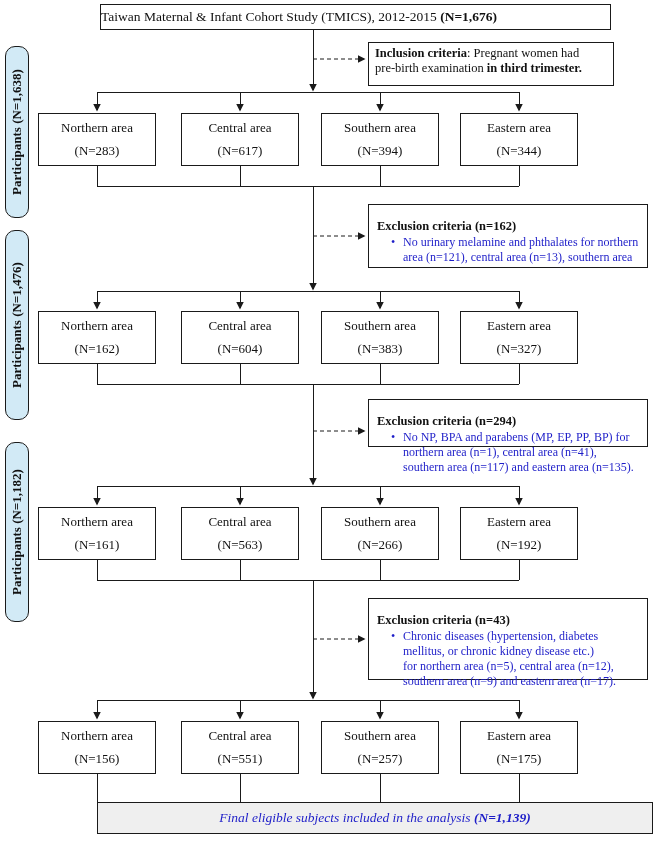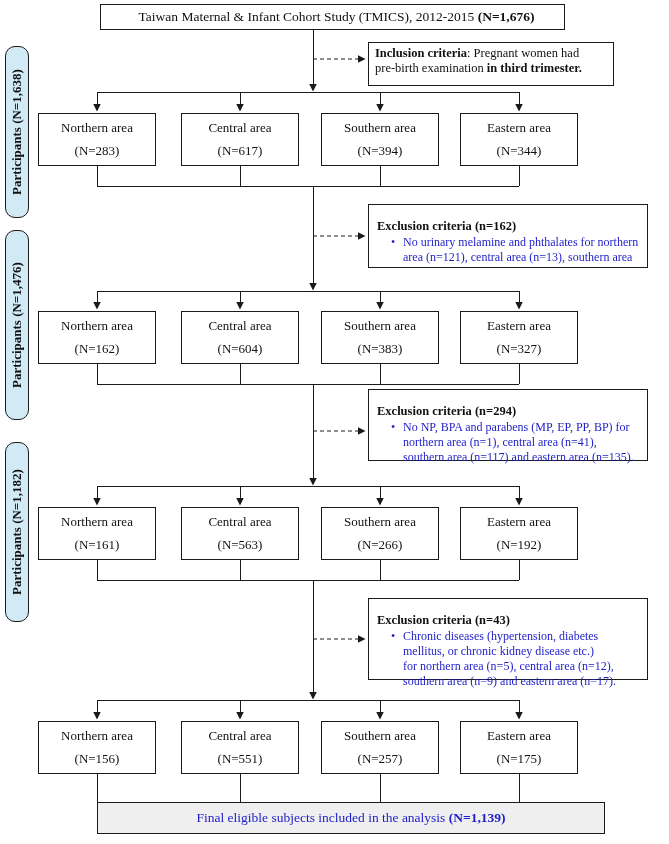--- a/index.html
+++ b/index.html
@@ -6,22 +6,22 @@
   body { background:#fff; font-family:"Liberation Serif", serif; color:#111; }
   .canvas { position:relative; width:669px; height:844px; background:#fff; overflow:hidden; }
 
   svg.wires { position:absolute; left:0; top:0; pointer-events:none; }
   svg.wires line { stroke:#1a1a1a; stroke-width:1; shape-rendering:crispEdges; }
   svg.wires line.dash { stroke-dasharray:4 3; shape-rendering:auto; }
   svg.wires marker path { fill:#1a1a1a; }
 
   .box { position:absolute; background:#fff; border:1px solid #1a1a1a; }
 
-  .title-box { left:100px; top:4px; width:465px; height:26px;
-    display:flex; align-items:center; justify-content:center; font-size:13.5px; white-space:nowrap;padding-left:8px; }
+  .title-box { left:100px; top:4px; width:511px; height:26px;
+    display:flex; align-items:center; justify-content:flex-start; font-size:13.5px; white-space:nowrap; }
 
   .incl-box { left:368px; top:42px; width:246px; height:44px;
     padding:3px 6px; font-size:12.5px; line-height:15px; }
   .incl-box div { white-space:nowrap; }
 
   .area-box { width:118px; height:53px; display:flex; flex-direction:column;
     align-items:center; justify-content:center; gap:7px; font-size:13px; }
 
   .excl-box { left:368px; width:280px; padding-top:13px; font-size:12px; }
   .excl-title { padding-left:8px; font-weight:bold; font-size:12.5px; line-height:17px; white-space:nowrap; }
@@ -29,24 +29,24 @@
   .bullet { width:12px; flex:none; color:var(--c-blue,#1d1dc8); font-size:12px; line-height:15px; }
   .excl-lines { color:var(--c-blue,#1d1dc8); }
   .excl-lines div { line-height:15px; white-space:nowrap; }
 
   .plabel { position:absolute; left:5px; width:24px;
     background:var(--c-label_fill,#d2eaf6); border:1px solid #1a1a1a; border-radius:10px;
     writing-mode:vertical-rl; transform:rotate(180deg);
     display:flex; align-items:center; justify-content:center;
     font-weight:bold; font-size:13px; white-space:nowrap; }
 
-  .final-box { left:97px; top:802px; width:508px; height:32px;
+  .final-box { left:97px; top:802px; width:556px; height:32px;
     background:var(--c-final_fill,#efefef);
     display:flex; align-items:center; justify-content:center;
-    font-size:13.5px; color:var(--c-blue,#1d1dc8); white-space:nowrap; }
+    font-size:13.5px; color:var(--c-blue,#1d1dc8); white-space:nowrap;font-style:italic; }
 
   .b { font-weight:bold; }
 </style>
 </head>
 <body>
 
 <div class="canvas">
 
   <svg class="wires" width="669" height="844" aria-hidden="true">
     <defs>
@@ -162,21 +162,21 @@
     </div>
   <div class="box area-box" style="left:321px;top:311px">
       <span>Southern area</span>
       <span>(N=383)</span>
     </div>
   <div class="box area-box" style="left:460px;top:311px">
       <span>Eastern area</span>
       <span>(N=327)</span>
     </div>
 
-  <div class="box excl-box" style="top:389px;height:72px">
+  <div class="box excl-box" style="top:399px;height:48px">
     <div class="excl-title">Exclusion criteria (n=294)</div>
     <div class="excl-item">
       <span class="bullet">•</span>
       <div class="excl-lines">
         <div>No NP, BPA and parabens (MP, EP, PP, BP) for</div>
         <div>northern area (n=1), central area (n=41),</div>
         <div>southern area (n=117) and eastern area (n=135).</div>
       </div>
     </div>
   </div>

